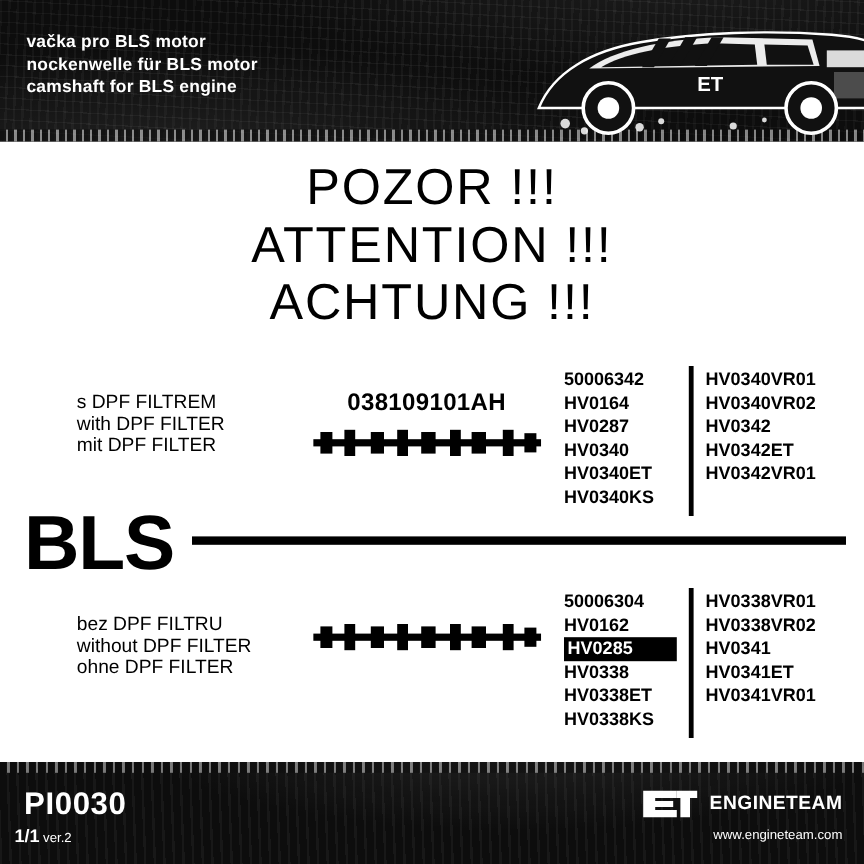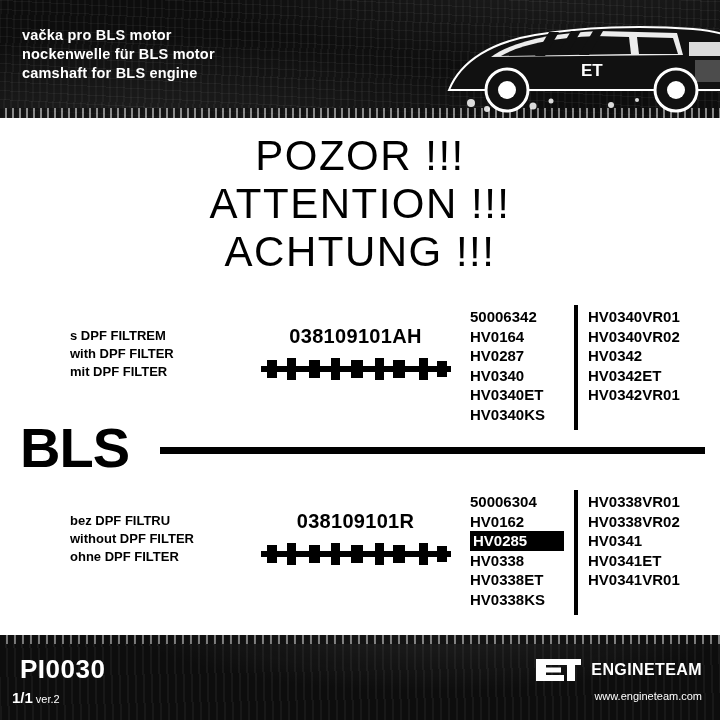--- a/index.html
+++ b/index.html
@@ -76,21 +76,21 @@
     font-size: 42px;
     font-weight: normal;
     letter-spacing: 1.5px;
     line-height: 48px;
   }
 
   
   .bls-label {
     position: absolute;
     left: 20px; top: 415px;
-    font-size: 56px;
+    font-size: 64px;
     font-weight: bold;
     letter-spacing: -1px;
   }
   .bls-rule {
     position: absolute;
     left: 160px; top: 447px;
     width: 545px; height: 7px;
     background: #000;
   }
 
@@ -99,24 +99,24 @@
     position: absolute;
     left: 0;
     width: 720px;
     height: 125px;
   }
   .variant.top { top: 305px; }
   .variant.bottom { top: 490px; }
 
   .v-desc {
     position: absolute;
-    left: 70px; top: 22px;
+    left: 64px; top: 22px;
     width: 185px;
-    font-size: 13px;
-    font-weight: bold;
+    font-size: 16px;
+    font-weight: normal;
     line-height: 18px;
   }
   .v-part {
     position: absolute;
     left: 248px; top: 20px;
     width: 215px;
     text-align: center;
   }
   .v-part .num {
     font-size: 20px;
@@ -315,21 +315,20 @@
   </div>
 
   <div class="variant bottom">
     <div class="v-desc">
       <div>bez DPF FILTRU</div>
       <div>without DPF FILTER</div>
       <div>ohne DPF FILTER</div>
     </div>
 
     <div class="v-part">
-      <div class="num">038109101R</div>
       <svg class="cam-svg" width="190" height="22" viewBox="0 0 190 22">
         <rect x="0" y="8" width="190" height="6" fill="#000"></rect>
         <rect x="6" y="2" width="10" height="18" fill="#000"></rect>
         <rect x="26" y="0" width="9" height="22" fill="#000"></rect>
         <rect x="48" y="2" width="11" height="18" fill="#000"></rect>
         <rect x="70" y="0" width="9" height="22" fill="#000"></rect>
         <rect x="90" y="2" width="12" height="18" fill="#000"></rect>
         <rect x="114" y="0" width="9" height="22" fill="#000"></rect>
         <rect x="132" y="2" width="12" height="18" fill="#000"></rect>
         <rect x="158" y="0" width="9" height="22" fill="#000"></rect>

